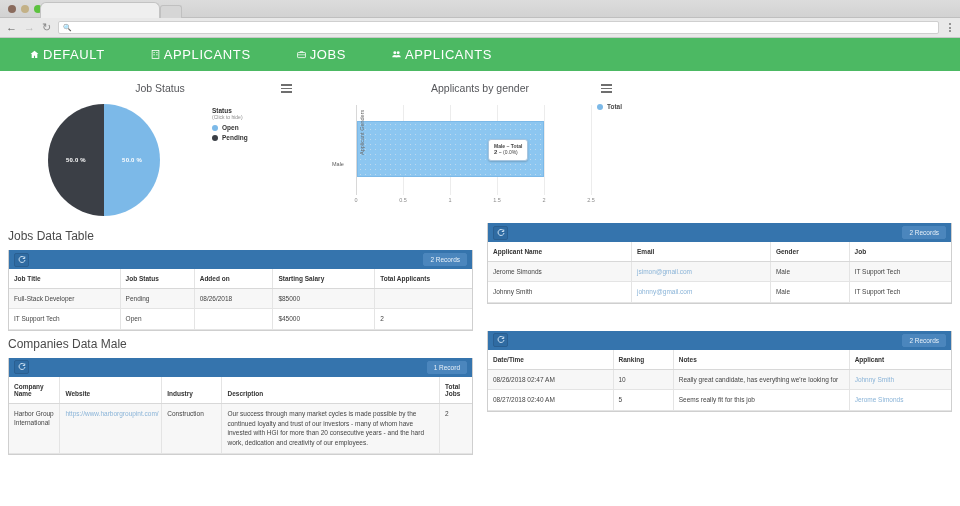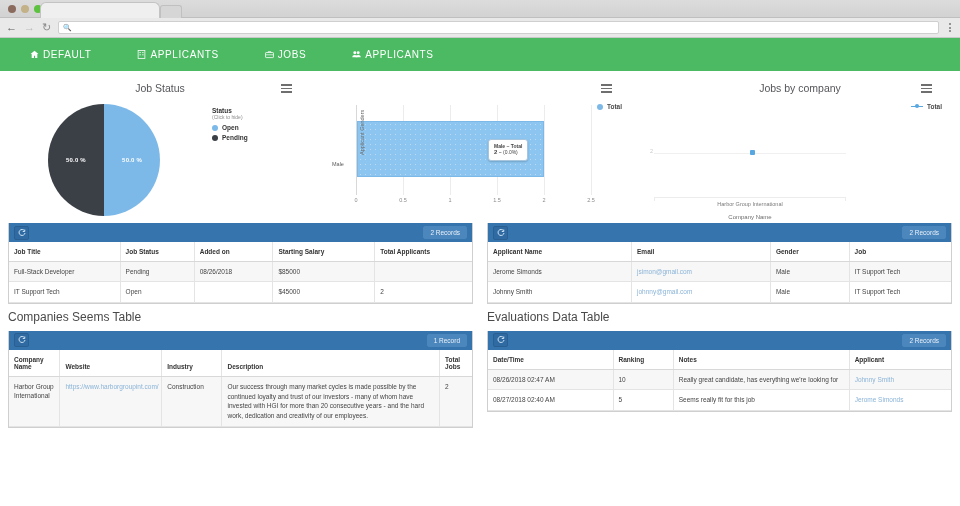--- a/index.html
+++ b/index.html
@@ -55,21 +55,21 @@
   }
   .kebab { display:flex; flex-direction:column; gap:1.5px; padding:0 3px; }
   .kebab i { width:2px; height:2px; background:#777; border-radius:50%; display:block; }
 
   
   .appnav {
     height: 33px; background:#4cb963;
     display:flex; align-items:center; padding-left:30px; gap:0;
   }
   .appnav-item {
-    color:#fff; font-size:10px; letter-spacing:.6px;
+    color:#fff; font-size:13px; letter-spacing:.6px;
     display:flex; align-items:center; gap:4px; padding:0 22px 0 0;
     margin-right:24px; cursor:pointer;
   }
   .appnav-item .ic { display:inline-block; width:9px; height:9px; }
   .appnav-item svg { display:block; }
 
   
   .charts { display:flex; height:150px; padding-top:6px; }
   .chart-cell { width:320px; position:relative; }
   .chart-title {
@@ -299,20 +299,21 @@
           <span class="pl-txt">Open</span>
         </div>
         <div class="pl-row">
           <span class="pl-sw" style="background:#3b3f46"></span>
           <span class="pl-txt">Pending</span>
         </div>
       </div>
     </div>
 
     <div class="chart-cell">
+      <div class="chart-title">Applicants by gender</div>
       <div class="burger">
           <i></i>
           <i></i>
           <i></i>
         </div>
       <div class="legend-top">
         <span class="sw"></span>
         <span class="lt">Total</span>
       </div>
       <div class="bar-plot">
@@ -338,47 +339,28 @@
       </div>
       <div class="tooltip">
         <div class="tt1">Male ~ Total</div>
         <div class="tt2">
           <b>2</b>
           <span>~ (0.0%)</span>
         </div>
       </div>
     </div>
 
-    <div class="chart-cell">
-      <div class="chart-title">Jobs by company</div>
-      <div class="burger">
-          <i></i>
-          <i></i>
-          <i></i>
-        </div>
-      <div class="legend-top">
-        <span class="legend-line"></span>
-        <span class="lt">Total</span>
-      </div>
-      <div class="line-plot">
-        <span class="line-ytick">2</span>
-        <div class="line-axis"></div>
-        <div class="line-pt"></div>
-        <div class="line-xaxis"></div>
-        <div class="line-cat">Harbor Group International</div>
-        <div class="line-xlabel">Company Name</div>
-      </div>
-    </div>
   </div>
 
   <div class="tables">
 
     <div class="trow">
 
       <div class="tcol">
+        <div class="panel-title">Jobs Data Table</div>
         <div class="panel">
           <div class="panel-head">
             <div class="refresh-btn">
               <svg viewBox="0 0 16 16" width="8" height="8">
                   <path d="M13 3.5A6 6 0 1 0 14 8" fill="none" stroke="#cfe2f3" stroke-width="2"></path>
                   <path d="M13.5 1v4h-4" fill="none" stroke="#cfe2f3" stroke-width="2"></path>
                 </svg>
             </div>
             <div class="rec-badge">2 Records</div>
           </div>
@@ -460,21 +442,21 @@
               </tr>
             </tbody>
           </table>
         </div>
       </div>
     </div>
 
     <div class="trow">
 
       <div class="tcol">
-        <div class="panel-title">Companies Seems Table</div>
+        <div class="panel-title">Companies Data Male</div>
         <div class="panel">
           <div class="panel-head">
             <div class="refresh-btn">
               <svg viewBox="0 0 16 16" width="8" height="8">
                   <path d="M13 3.5A6 6 0 1 0 14 8" fill="none" stroke="#cfe2f3" stroke-width="2"></path>
                   <path d="M13.5 1v4h-4" fill="none" stroke="#cfe2f3" stroke-width="2"></path>
                 </svg>
             </div>
             <div class="rec-badge">1 Record</div>
           </div>
@@ -502,21 +484,20 @@
                 <td class="vsep">Construction</td>
                 <td class="vsep desc">Our success through many market cycles is made possible by the continued loyalty and trust of our investors - many of whom have invested with HGI for more than 20 consecutive years - and the hard work, dedication and creativity of our employees.</td>
                 <td class="vsep">2</td>
               </tr>
             </tbody>
           </table>
         </div>
       </div>
 
       <div class="tcol">
-        <div class="panel-title">Evaluations Data Table</div>
         <div class="panel">
           <div class="panel-head">
             <div class="refresh-btn">
               <svg viewBox="0 0 16 16" width="8" height="8">
                   <path d="M13 3.5A6 6 0 1 0 14 8" fill="none" stroke="#cfe2f3" stroke-width="2"></path>
                   <path d="M13.5 1v4h-4" fill="none" stroke="#cfe2f3" stroke-width="2"></path>
                 </svg>
             </div>
             <div class="rec-badge">2 Records</div>
           </div>

